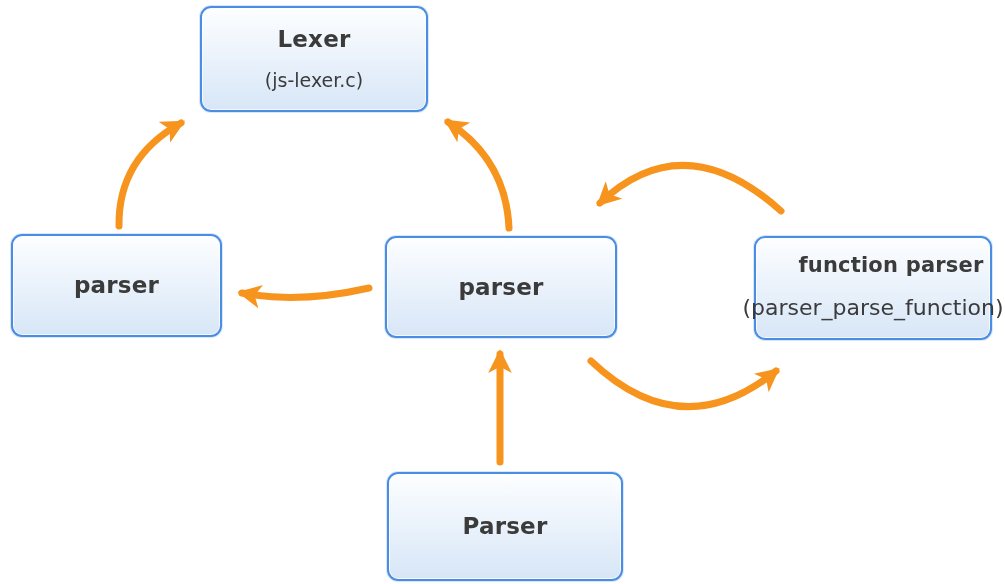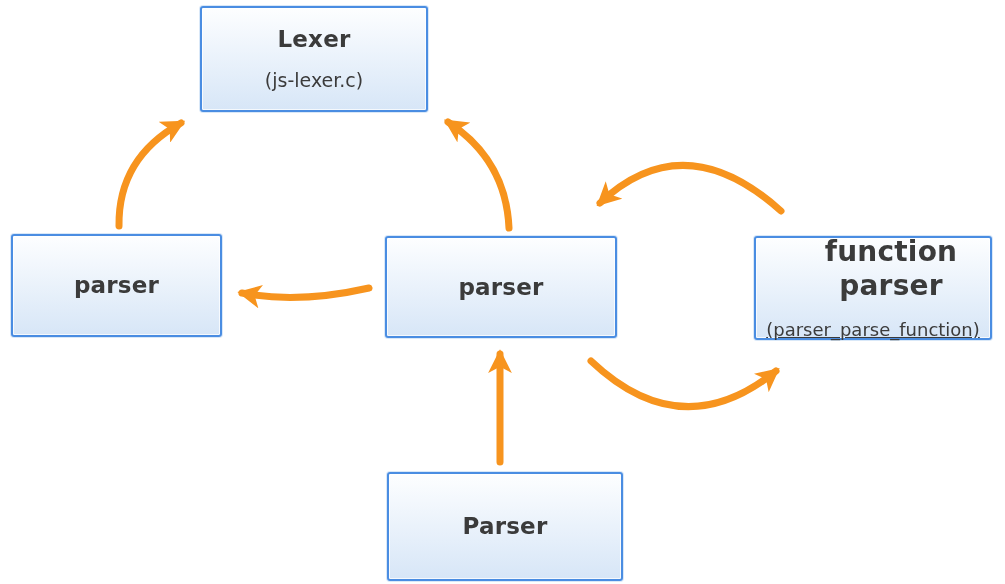--- a/index.html
+++ b/index.html
@@ -17,35 +17,35 @@
     font-family:"DejaVu Sans","Liberation Sans",sans-serif;
   }
   .canvas{position:relative;width:1005px;height:584px;}
   .arrows{position:absolute;left:0;top:0;width:1005px;height:584px;}
   .edge{stroke:var(--arrow);stroke-width:7;fill:none;stroke-linecap:round;}
   .head{fill:var(--arrow);}
   .node{
     position:absolute;
     box-sizing:border-box;
     border:2px solid var(--node-border);
-    border-radius:3px;
+    border-radius:11px;
     background:linear-gradient(to bottom,var(--node-fill-top) 0%,var(--node-fill-bottom) 100%);
     box-shadow:inset 0 0 0 1px rgba(255,255,255,.75), 0 0 0 1px rgba(170,205,240,.45);
     display:flex;flex-direction:column;align-items:center;justify-content:center;
     color:var(--text);
     text-align:center;
   }
   .node .title{font-size:23px;font-weight:700;line-height:1.22;letter-spacing:.2px;}
   .node .subtitle{font-size:19px;font-weight:400;line-height:1.3;margin-top:15px;white-space:nowrap;}
   .n-lexer{left:200px;top:6px;width:228px;height:106px;}
   .n-expression{left:11px;top:234px;width:211px;height:103px;}
   .n-statement{left:385px;top:236px;width:232px;height:102px;}
   .n-function{left:754px;top:236px;width:238px;height:104px;}
-  .n-function .title{font-size:28px;margin-left:36px;}
-  .n-function .subtitle{font-size:18px;text-decoration:underline;}
+  .n-function .title{font-size:21px;margin-left:36px;}
+  .n-function .subtitle{font-size:22px;}
   .n-parser{left:387px;top:472px;width:236px;height:109px;}
 </style>
 </head>
 <body>
 
 <div class="canvas">
 
   <svg class="arrows" viewBox="0 0 1005 584" xmlns="http://www.w3.org/2000/svg">
     <defs>
       <marker id="ah" viewBox="0 0 10 10" refX="8" refY="5" markerWidth="3.4" markerHeight="3.4" orient="auto" markerUnits="strokeWidth">

